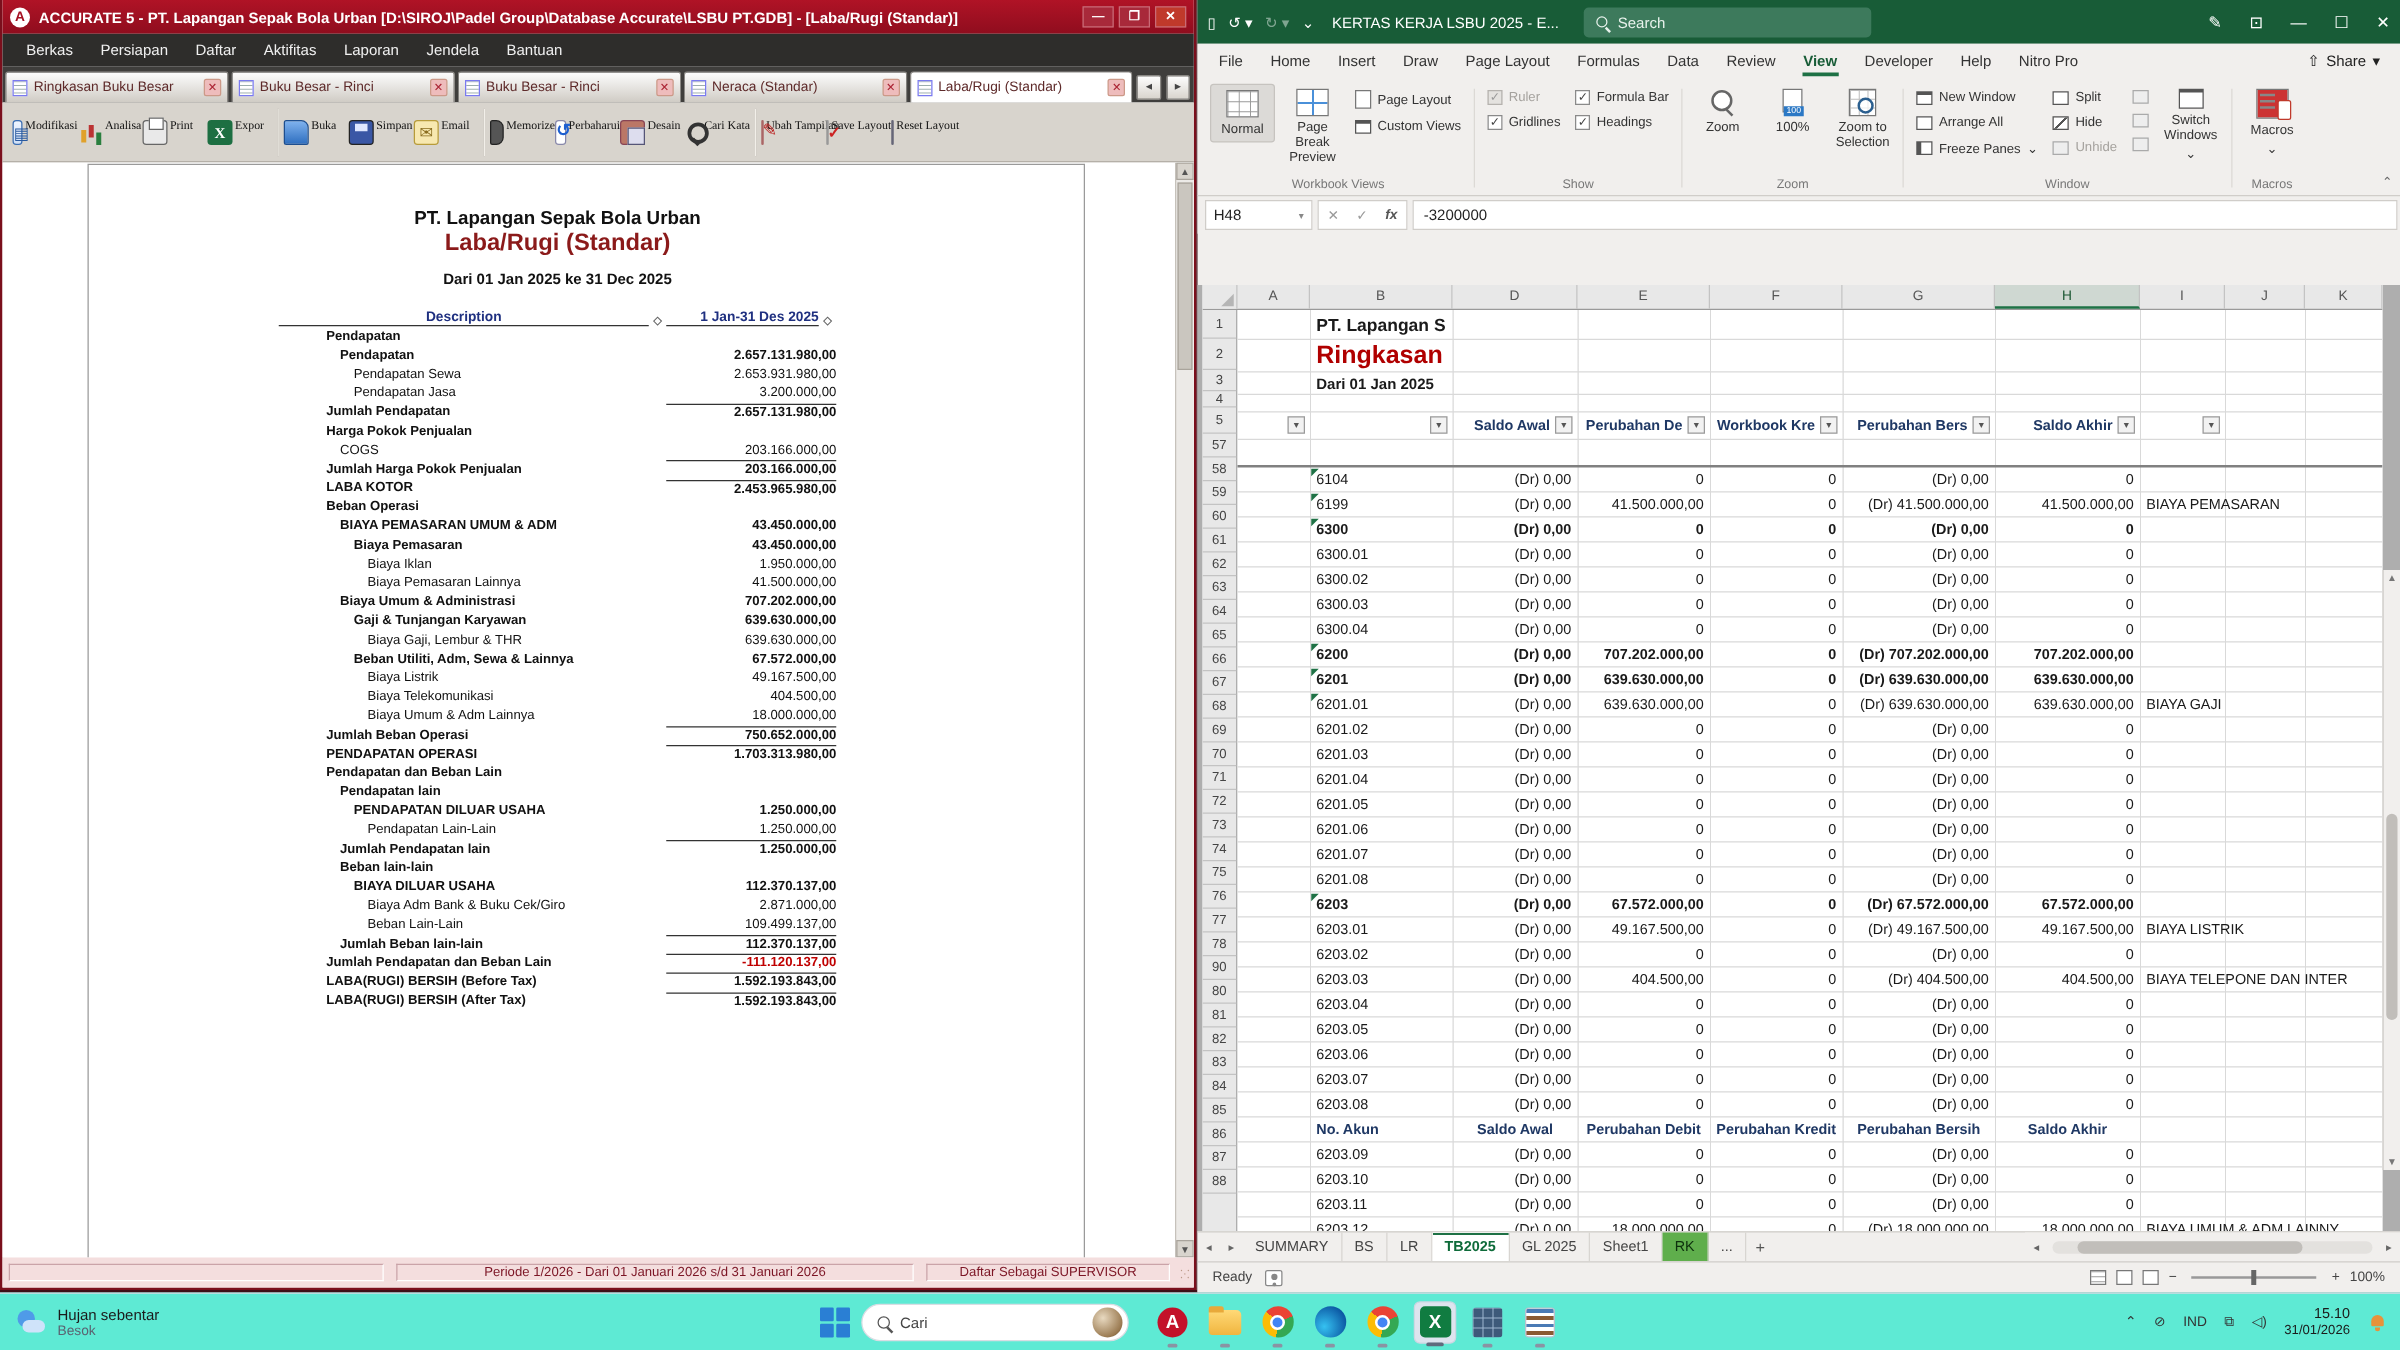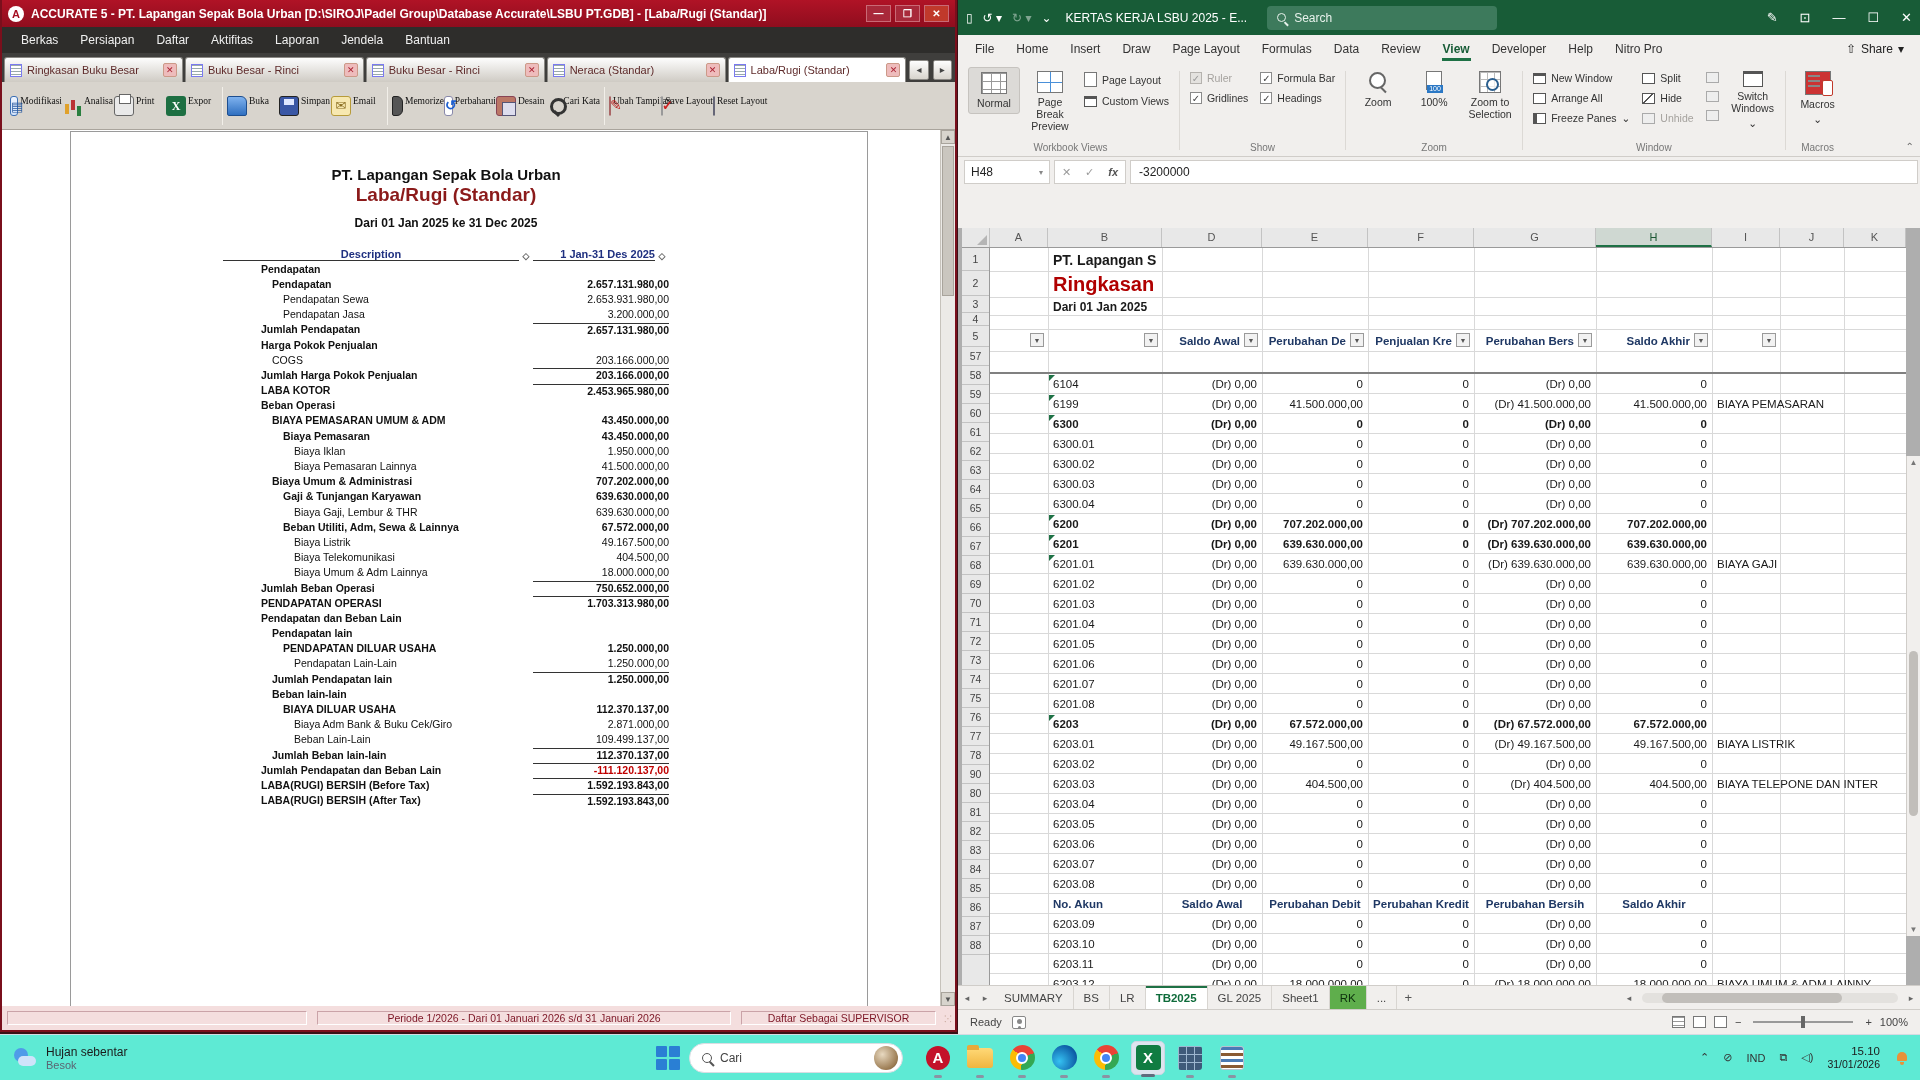--- a/index.html
+++ b/index.html
@@ -798,21 +798,21 @@
               <div class="xl-row" style="top: 24px; height: 26px;">
                 <span class="cell lf" style="left: 58px; width: 146px; overflow: hidden; white-space: nowrap; font-size: 20px; font-weight: bold; color: rgb(176, 0, 0);">Ringkasan</span>
               </div>
               <div class="xl-row" style="top: 50px; height: 18px;">
                 <span class="cell lf" style="left: 58px; width: 146px; overflow: hidden; white-space: nowrap; font-size: 12px; font-weight: bold;">Dari 01 Jan 2025</span>
               </div>
               <div class="xl-row" style="top: 68px; height: 14px;"></div>
               <div class="xl-row" style="top: 82px; height: 22px;">
                 <span class="cell rt hdrblue" style="left: 172px; width: 100px; padding-right: 22px;">Saldo Awal</span>
                 <span class="cell rt hdrblue" style="left: 272px; width: 106px; padding-right: 22px;">Perubahan De</span>
-                <span class="cell rt hdrblue" style="left: 378px; width: 106px; padding-right: 22px;">Penjualan Kre</span>
+                <span class="cell rt hdrblue" style="left: 378px; width: 106px; padding-right: 22px;">Workbook Kre</span>
                 <span class="cell rt hdrblue" style="left: 484px; width: 122px; padding-right: 22px;">Perubahan Bers</span>
                 <span class="cell rt hdrblue" style="left: 606px; width: 116px; padding-right: 22px;">Saldo Akhir</span>
                 <span class="fbtn" style="left: 40px;">▼</span>
                 <span class="fbtn" style="left: 154px;">▼</span>
                 <span class="fbtn" style="left: 254px;">▼</span>
                 <span class="fbtn" style="left: 360px;">▼</span>
                 <span class="fbtn" style="left: 466px;">▼</span>
                 <span class="fbtn" style="left: 588px;">▼</span>
                 <span class="fbtn" style="left: 704px;">▼</span>
                 <span class="fbtn" style="left: 772px;">▼</span>

